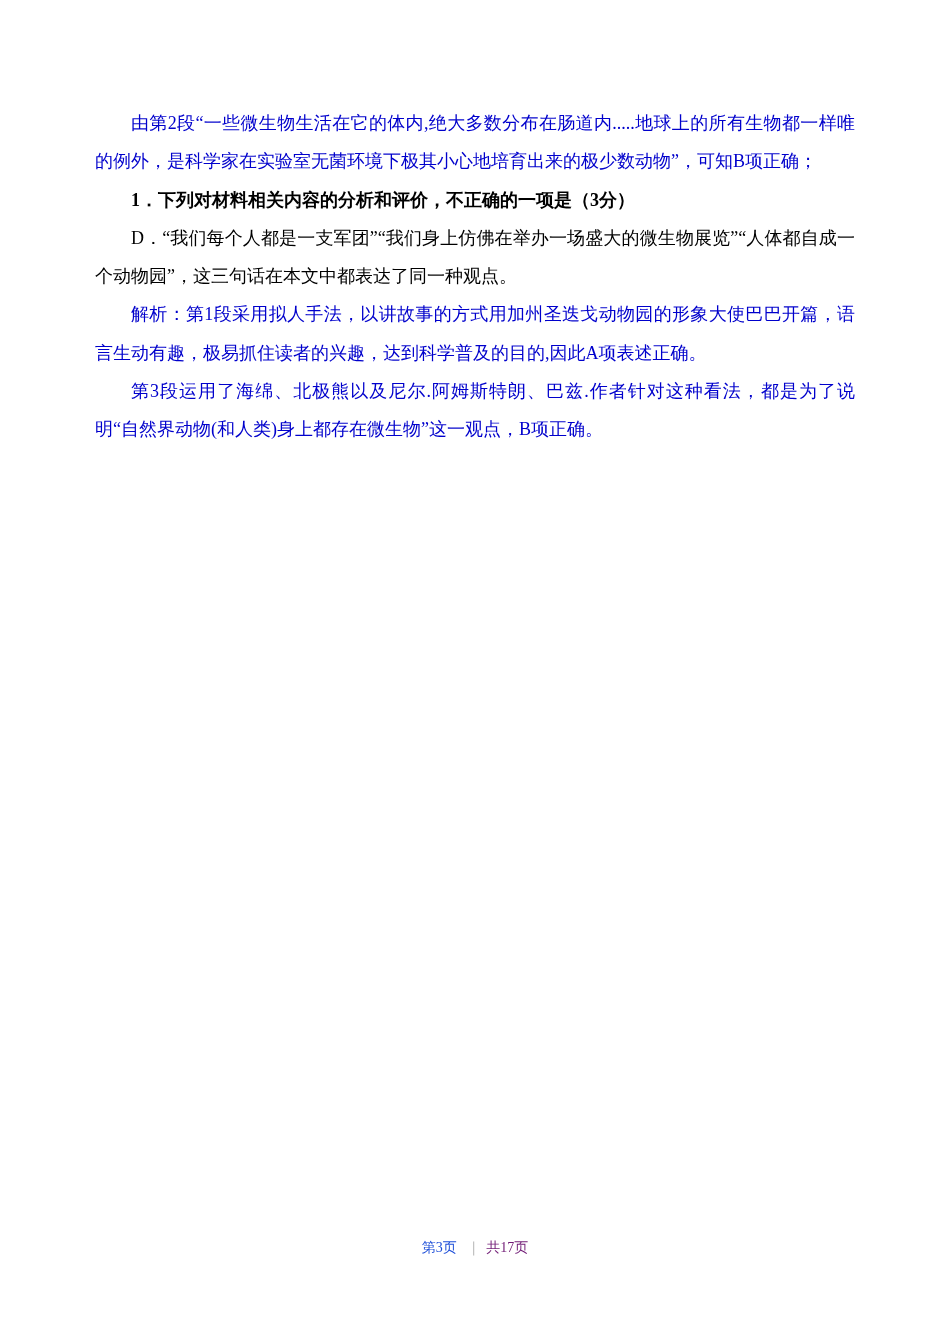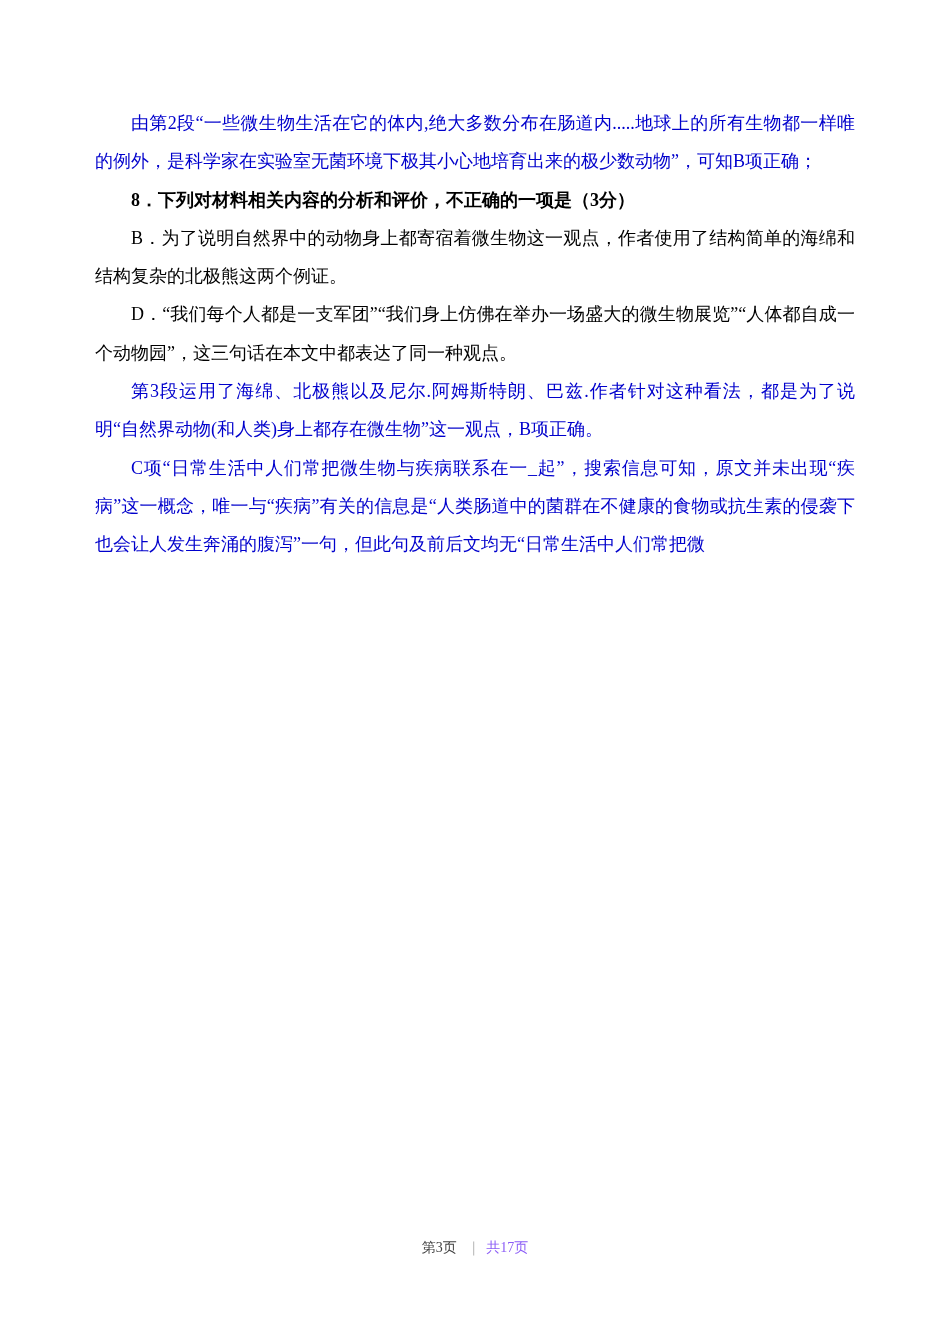--- a/index.html
+++ b/index.html
@@ -38,46 +38,45 @@
   .footer {
     position: absolute;
     top: 1238px;
     left: 0;
     width: 100%;
     text-align: center;
     font-size: 14px;
     line-height: 20px;
     font-family: "Liberation Serif", "DejaVu Serif", serif;
   }
-  .footer .page-num { color: #404040; }
+  .footer .page-num { color: #1d4ed8; }
   .footer .sep { color: #aaaaaa; margin: 0 6px 0 10px; }
-  .footer .total { color: #8b5cf6; }
+  .footer .total { color: #701a75; }
 </style>
 </head>
 <body>
 
 <div class="page">
   <div class="content">
 
     <p class="blue">由第2段“一些微生物生活在它的体内,绝大多数分布在肠道内.....地球上的所有生物都一样唯的例外，是科学家在实验室无菌环境下极其小心地培育出来的极少数动物”，可知B项正确；</p>
 
 
 
-    <p class="bold">8．下列对材料相关内容的分析和评价，不正确的一项是（3分）</p>
+    <p class="bold">1．下列对材料相关内容的分析和评价，不正确的一项是（3分）</p>
 
 
-    <p>B．为了说明自然界中的动物身上都寄宿着微生物这一观点，作者使用了结构简单的海绵和结构复杂的北极熊这两个例证。</p>
 
 
     <p>D．“我们每个人都是一支军团”“我们身上仿佛在举办一场盛大的微生物展览”“人体都自成一个动物园”，这三句话在本文中都表达了同一种观点。</p>
 
 
+    <p class="blue">解析：第1段采用拟人手法，以讲故事的方式用加州圣迭戈动物园的形象大使巴巴开篇，语言生动有趣，极易抓住读者的兴趣，达到科学普及的目的,因此A项表述正确。</p>
 
     <p class="blue">第3段运用了海绵、北极熊以及尼尔.阿姆斯特朗、巴兹.作者针对这种看法，都是为了说明“自然界动物(和人类)身上都存在微生物”这一观点，B项正确。</p>
 
-    <p class="blue">C项“日常生活中人们常把微生物与疾病联系在一_起”，搜索信息可知，原文并未出现“疾病”这一概念，唯一与“疾病”有关的信息是“人类肠道中的菌群在不健康的食物或抗生素的侵袭下也会让人发生奔涌的腹泻”一句，但此句及前后文均无“日常生活中人们常把微</p>
 
   </div>
 
   <div class="footer">
     <span class="page-num">第3页</span><span class="sep">｜</span><span class="total">共17页</span>
   </div>
 </div>
 
 </body></html>

